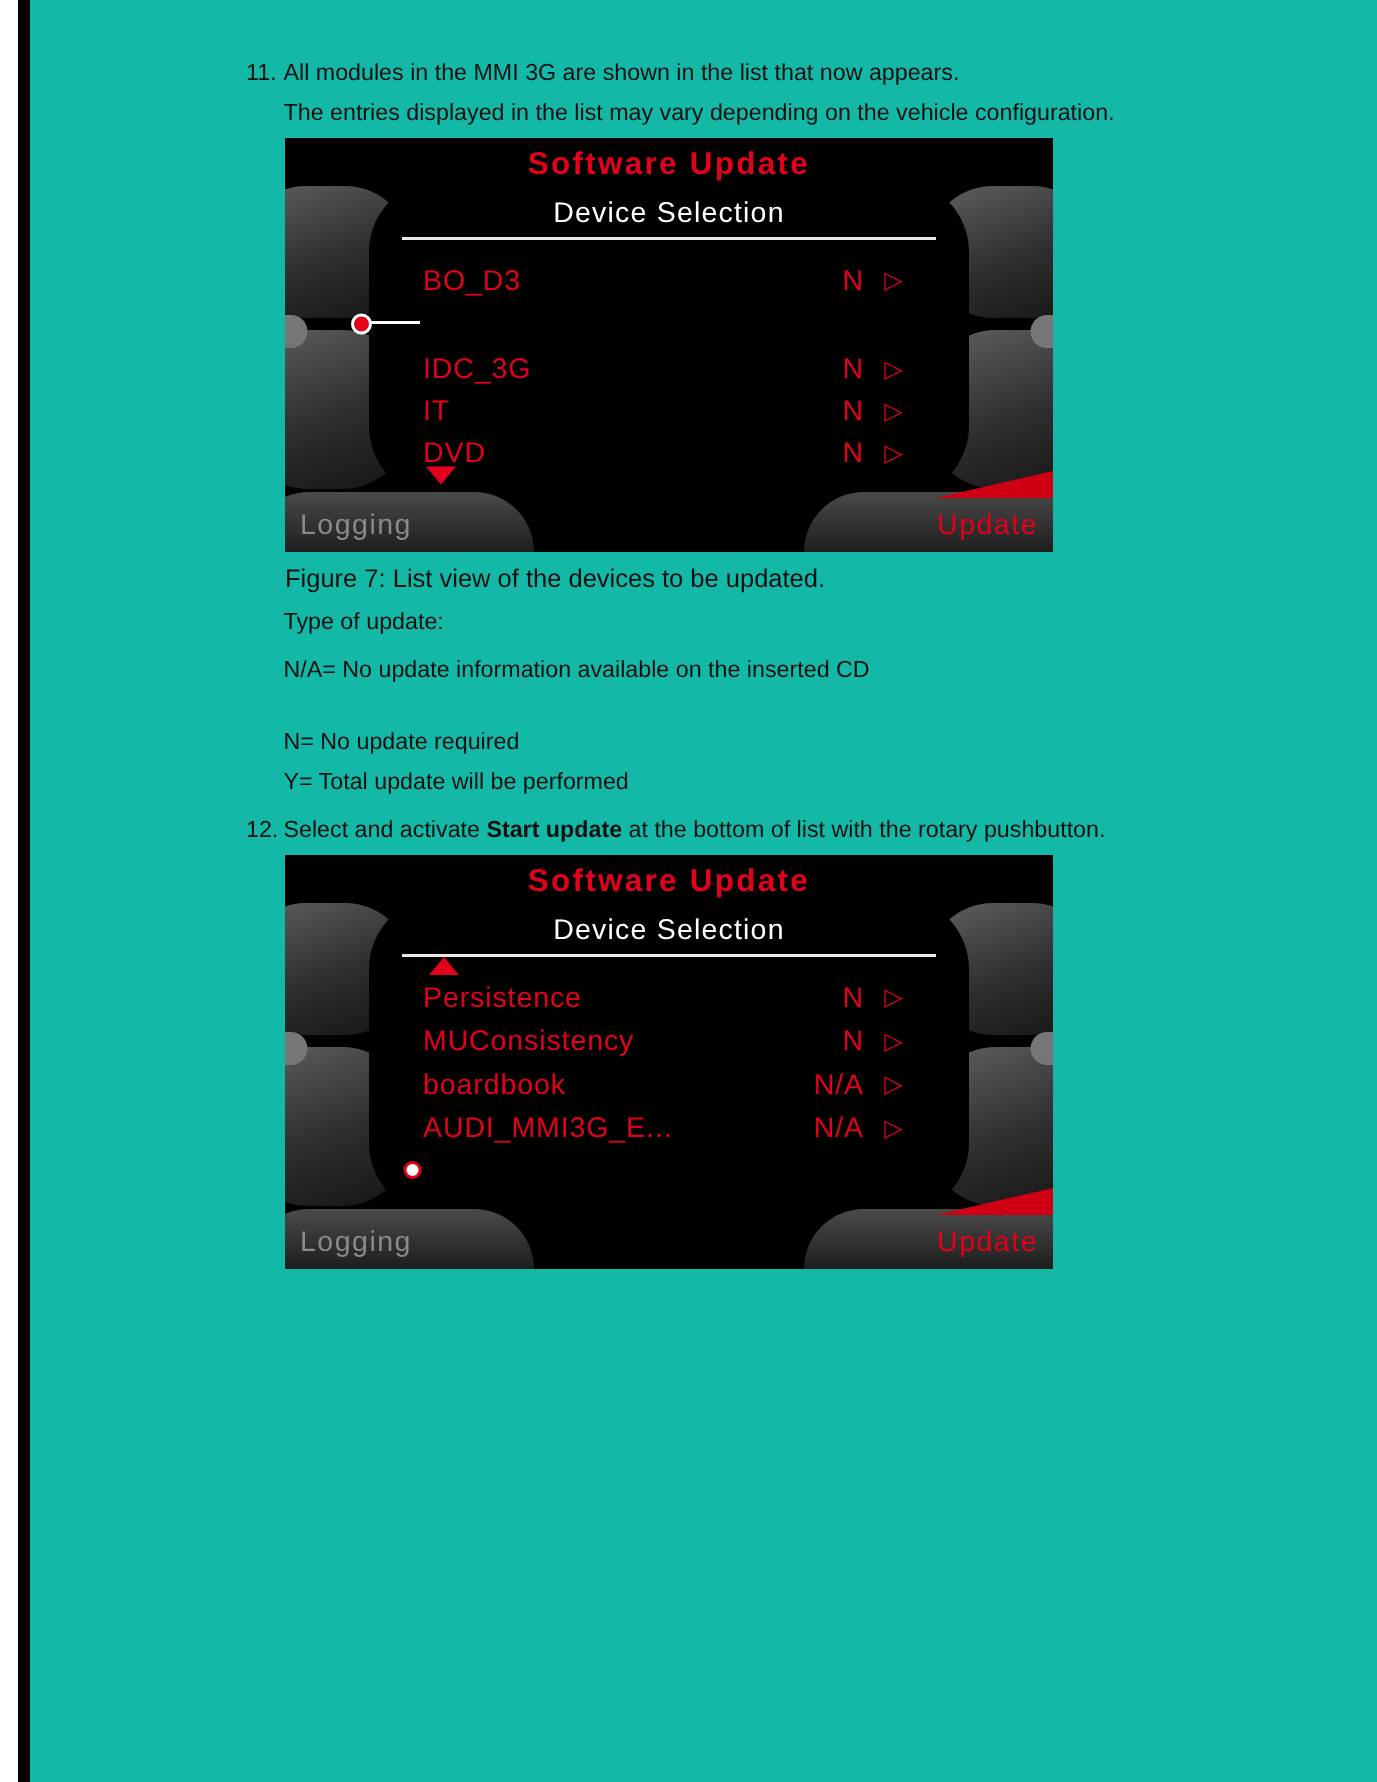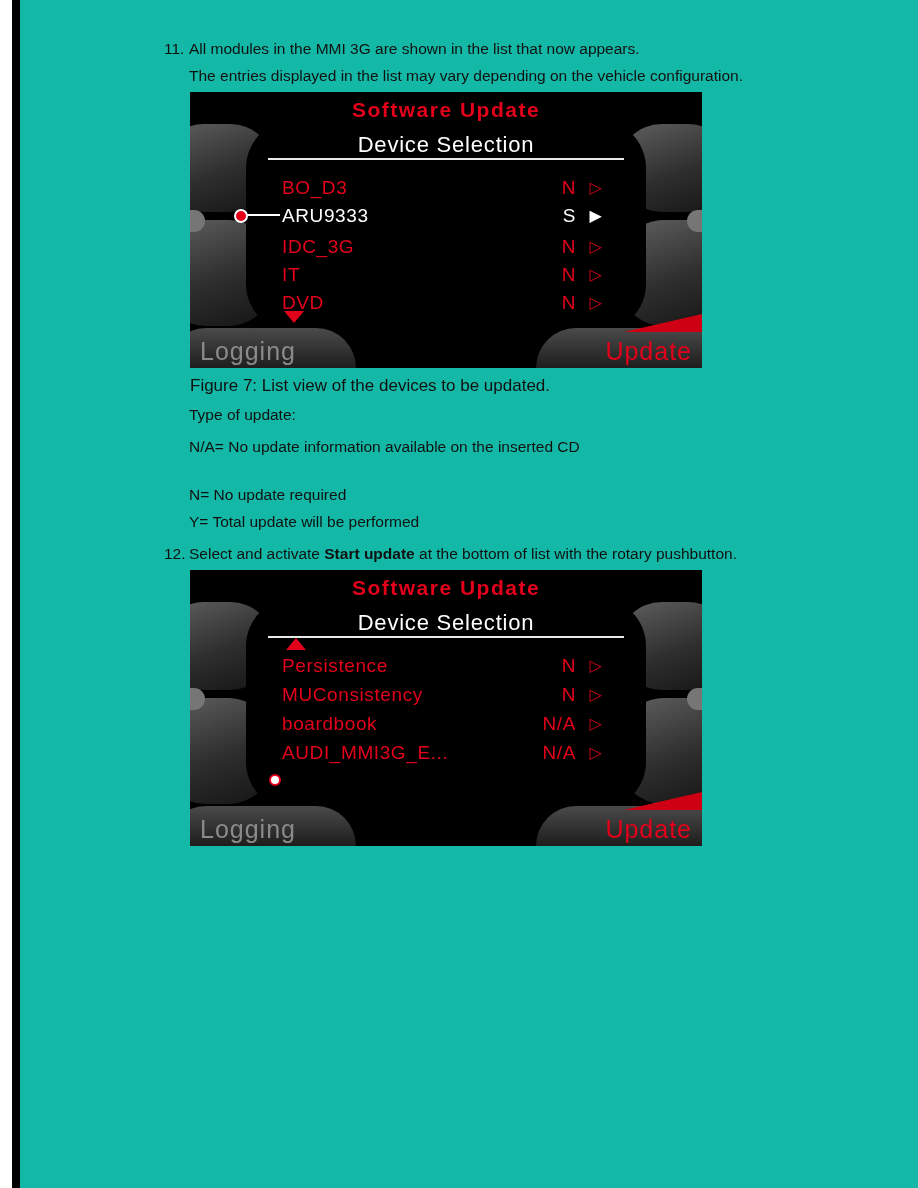--- a/index.html
+++ b/index.html
@@ -28,21 +28,21 @@
   .notch.r{right:0;top:118px;border-radius:11px 0 0 11px;}
   .display{position:absolute;left:56px;top:28px;width:400px;height:212px;background:#000;
            border-radius:48px;z-index:1;}
   .corner{position:absolute;background:linear-gradient(180deg,#4a4a4a,#101010);z-index:1;}
   .corner.bl{left:-24px;top:236px;width:190px;height:52px;border-radius:40px 40px 0 0;}
   .corner.br{right:-24px;top:236px;width:190px;height:52px;border-radius:40px 40px 0 0;}
   .red-wedge{position:absolute;right:0;top:222px;width:78px;height:18px;background:#cf0013;
              clip-path:polygon(0 100%,100% 0,100% 100%);z-index:2;}
 
   .dev-sel{position:absolute;top:40px;left:0;right:0;text-align:center;color:#fff;
-           font-size:22px;letter-spacing:0.8px;z-index:2;}
+           font-size:19px;letter-spacing:0.8px;z-index:2;}
   .dev-line{position:absolute;top:66px;left:78px;width:356px;height:2px;background:#e9e9e9;z-index:2;}
 
   .mrow{position:absolute;left:0;width:100%;height:24px;font-size:19px;line-height:24px;
         letter-spacing:0.6px;z-index:2;}
   .mrow .lbl{position:absolute;left:92px;}
   .mrow .st{position:absolute;left:300px;width:86px;text-align:right;}
   .mrow .tri{position:absolute;left:396px;width:20px;text-align:center;font-size:16px;line-height:24px;}
   .red{color:#e2001a;} .white{color:#fff;} .sd{font-size:20px;}
 
   .scroll-down{position:absolute;left:94px;top:219px;width:0;height:0;z-index:2;
@@ -52,21 +52,21 @@
              border-left:10px solid transparent;border-right:10px solid transparent;
              border-bottom:12px solid #e2001a;}
 
   .sel-ring{position:absolute;left:44px;top:117px;width:10px;height:10px;border:2px solid #fff;
             border-radius:50%;background:#e2001a;z-index:2;}
   .sel-line{position:absolute;left:57px;top:122px;width:33px;height:2px;background:#fff;z-index:2;}
   .sd-dot{position:absolute;left:79px;top:204px;width:8px;height:8px;border:2px solid #e2001a;
           border-radius:50%;background:#fff;z-index:2;}
 
   .bottom-bar{position:absolute;left:0;right:0;top:242px;height:34px;z-index:3;
-              font-size:25px;line-height:34px;letter-spacing:1px;padding-left:33px;}
+              font-size:19px;line-height:34px;letter-spacing:1px;padding-left:33px;}
   .logging{position:absolute;left:10px;color:#8a8a8a;}
   .update{position:absolute;right:10px;color:#e2001a;text-align:right;}
 </style>
 </head>
 <body>
 
 <div class="page">
   <div class="edge l"></div>
   <div class="edge r"></div>
 
@@ -87,25 +87,20 @@
     <div class="red-wedge"></div>
 
     <div class="mmi-title">Software Update</div>
     <div class="dev-sel">Device Selection</div>
     <div class="dev-line"></div>
 
     <div class="mrow" style="top:84px;">
       <span class="lbl red">BO_D3</span>
       <span class="st red">N</span>
       <span class="tri red">▷</span>
-    </div>
-    <div class="mrow" style="top:112px;">
-      <span class="lbl white">ARU9333</span>
-      <span class="st white">S</span>
-      <span class="tri white">▶</span>
     </div>
     <div class="mrow" style="top:143px;">
       <span class="lbl red">IDC_3G</span>
       <span class="st red">N</span>
       <span class="tri red">▷</span>
     </div>
     <div class="mrow" style="top:171px;">
       <span class="lbl red">IT</span>
       <span class="st red">N</span>
       <span class="tri red">▷</span>

